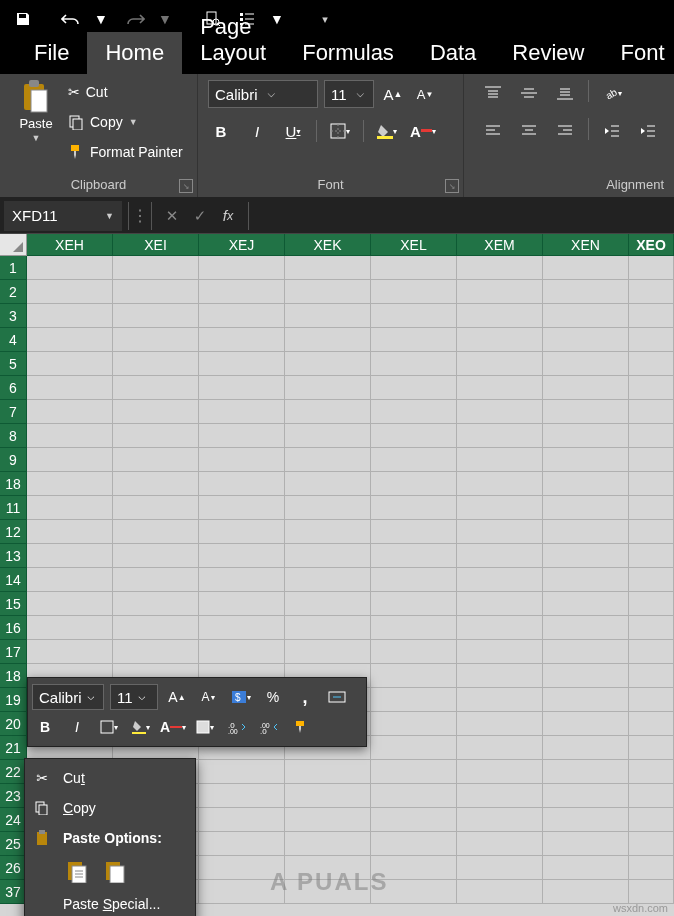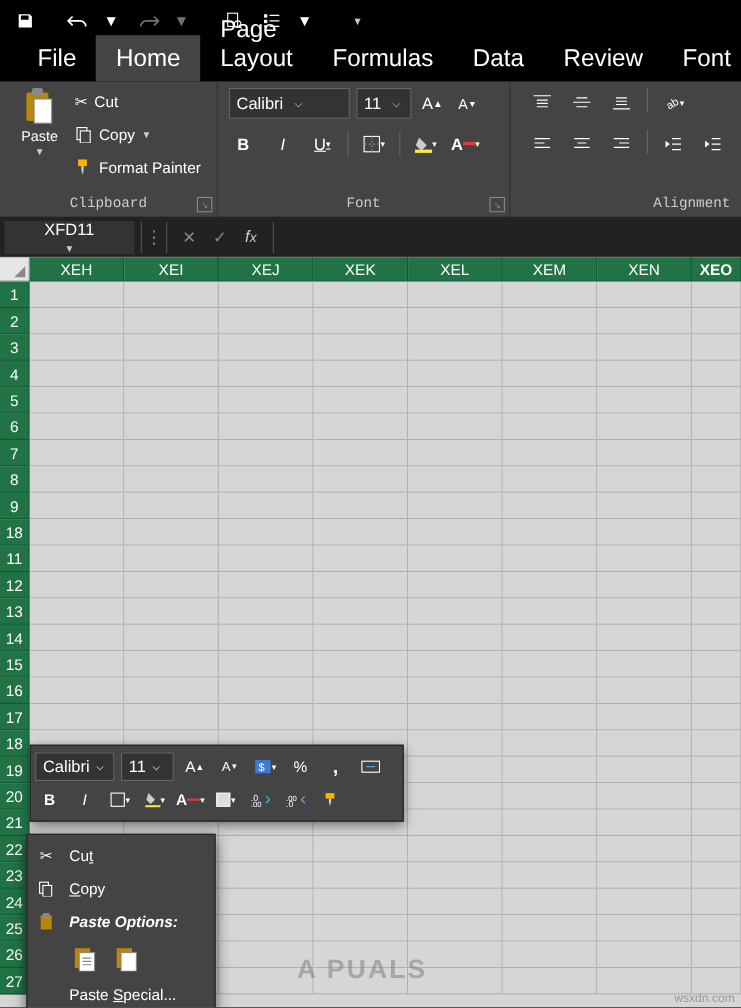--- a/index.html
+++ b/index.html
@@ -12,21 +12,21 @@
 .drop-tri { font-size:9px; color:#888; margin-left:-4px; }
 
 
 .tabs { height: 36px; background:#000; display:flex; align-items:flex-end; padding-left:16px; }
 .tab { color:#fff; font-size:22px; padding:8px 18px 8px 18px; cursor:pointer; }
 .tab.active { background:#444; }
 
 
 .ribbon { height: 124px; background:#444; display:flex; border-bottom:1px solid #222; }
 .rgroup { display:flex; flex-direction:column; justify-content:space-between; padding:6px 10px 2px 10px; border-right:1px solid #333; position:relative; }
-.rgroup .label { color:#ccc; font-size:13px; text-align:center; padding-bottom:3px;font-family:Liberation Mono, monospace; }
+.rgroup .label { color:#ccc; font-size:13px; text-align:center; padding-bottom:3px; }
 .rgroup .launcher { position:absolute; right:4px; bottom:4px; width:14px; height:14px; border:1px solid #888; color:#888; font-size:8px; display:flex; align-items:center; justify-content:center; }
 
 .paste-col { display:flex; flex-direction:column; align-items:center; width:52px; gap:2px; }
 .big-ico { width:34px; height:34px; display:flex; align-items:center; justify-content:center; }
 .paste-lbl { color:#fff; font-size:13px; }
 
 .clip-btns { display:flex; flex-direction:column; gap:6px; padding-left:6px; }
 .clip-btn { display:flex; align-items:center; gap:6px; color:#fff; font-size:14px; height:24px; }
 
 .font-top { display:flex; align-items:center; gap:6px; }
@@ -39,21 +39,21 @@
 .font-bot { display:flex; align-items:center; gap:10px; margin-top:10px; }
 .bold { font-weight:bold; }
 .ital { font-style:italic; }
 .und { text-decoration:underline; }
 
 .align-top, .align-bot { display:flex; gap:10px; }
 .align-top { margin-bottom:12px; }
 
 
 .fbar { height:36px; background:#222; display:flex; align-items:center; border-bottom:1px solid #444; }
-.namebox { width:118px; height:30px; background:#333; color:#fff; display:flex; align-items:center; padding:0 8px; font-size:15px; justify-content:space-between; margin-left:4px;flex-direction:column; }
+.namebox { width:118px; height:30px; background:#333; color:#fff; display:flex; align-items:center; padding:0 8px; font-size:15px; justify-content:space-between; margin-left:4px; }
 .fbar .divider { width:1px; height:28px; background:#555; margin:0 6px; }
 .fbar .fico { width:28px; height:28px; display:flex; align-items:center; justify-content:center; color:#888; font-size:15px; }
 
 
 .grid-wrap { position:relative; background:#d6d6d6; height:682px; }
 .corner { position:absolute; left:0; top:0; width:27px; height:22px; background:#e6e6e6; border-right:1px solid #999; border-bottom:1px solid #999; }
 .corner::after { content:''; position:absolute; right:3px; bottom:3px; width:0; height:0; border-left:10px solid transparent; border-bottom:10px solid #888; }
 
 .colhdrs { position:absolute; left:27px; top:0; right:0; height:22px; display:flex; }
 .colhdr { width:86px; height:22px; background:#217346; color:#fff; font-size:14px; display:flex; align-items:center; justify-content:center; border-right:1px solid #0e5a34; border-bottom:1px solid #0e5a34; }
@@ -361,21 +361,21 @@
       <div class="rowhdr">17</div>
       <div class="rowhdr">18</div>
       <div class="rowhdr">19</div>
       <div class="rowhdr">20</div>
       <div class="rowhdr">21</div>
       <div class="rowhdr">22</div>
       <div class="rowhdr">23</div>
       <div class="rowhdr">24</div>
       <div class="rowhdr">25</div>
       <div class="rowhdr">26</div>
-      <div class="rowhdr">27</div>
+      <div class="rowhdr">37</div>
     </div>
   <div class="cells" id="cells">
       <div class="cellrow">
         <div class="cell"></div>
         <div class="cell"></div>
         <div class="cell"></div>
         <div class="cell"></div>
         <div class="cell"></div>
         <div class="cell"></div>
         <div class="cell"></div>
@@ -735,21 +735,21 @@
         </span>
       <span><span class="ul">C</span>opy</span>
     </div>
     <div class="mi">
       <span class="ci">
           <svg width="14" height="16">
             <rect x="2" y="2" width="10" height="13" fill="#b8860b"></rect>
             <rect x="4" y="0" width="6" height="4" fill="#888"></rect>
           </svg>
         </span>
-      <span style="font-weight:bold;font-style:italic;">Paste Options:</span>
+      <span style="font-weight:bold;">Paste Options:</span>
     </div>
     <div class="icon-row">
       <div class="paste-ico">
           <svg width="22" height="24">
             <rect x="2" y="3" width="14" height="18" fill="#b8860b"></rect>
             <rect x="6" y="7" width="14" height="17" fill="#fff" stroke="#888"></rect>
             <line x1="9" y1="12" x2="17" y2="12" stroke="#888"></line>
             <line x1="9" y1="15" x2="17" y2="15" stroke="#888"></line>
             <line x1="9" y1="18" x2="17" y2="18" stroke="#888"></line>
           </svg>

